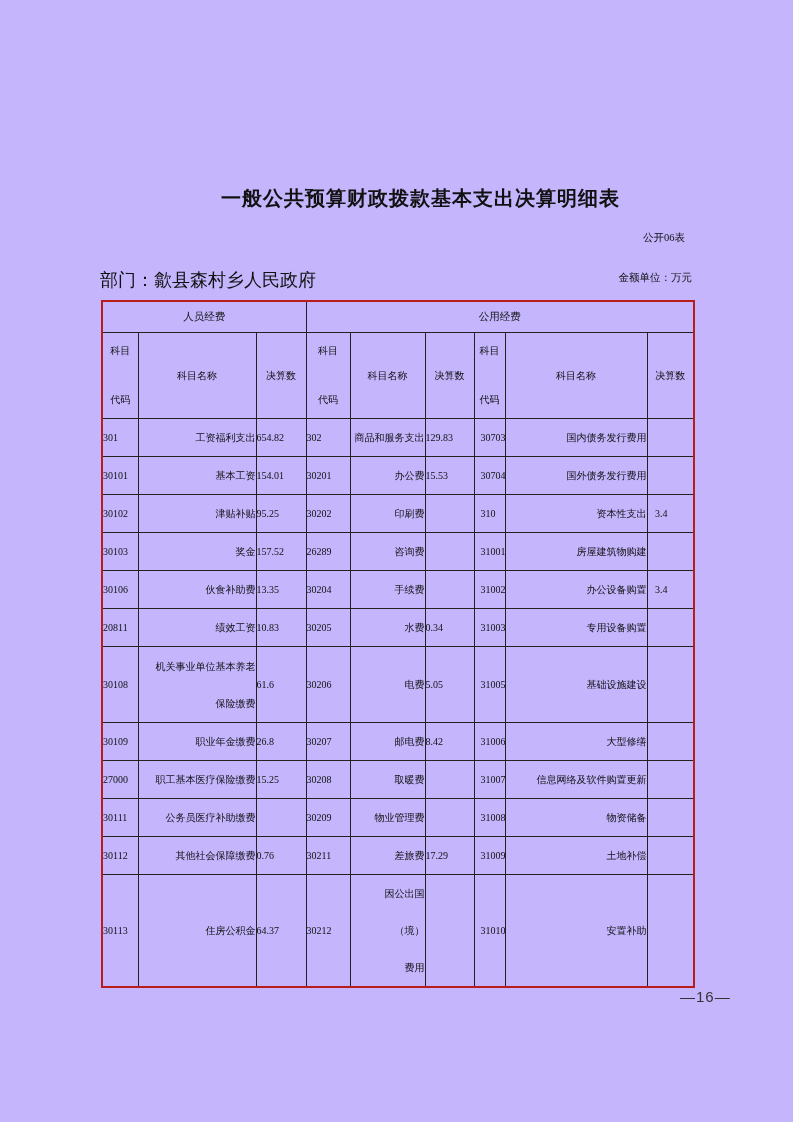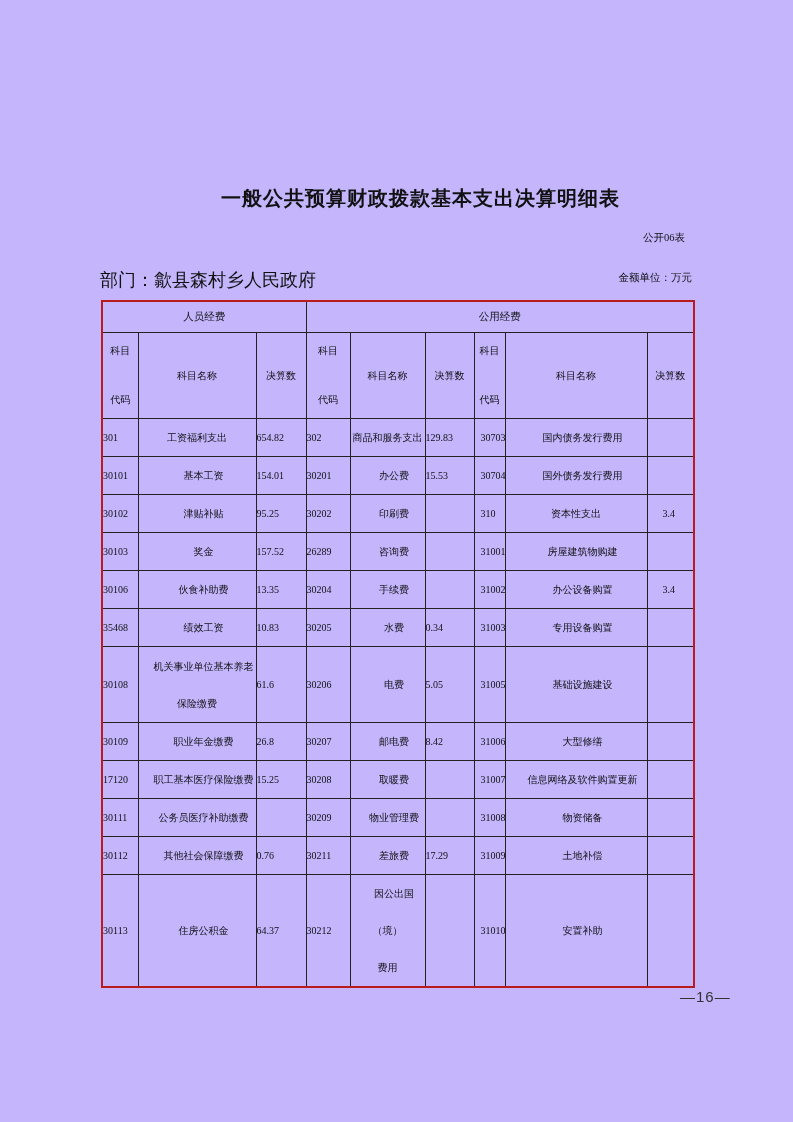--- a/index.html
+++ b/index.html
@@ -60,24 +60,24 @@
     vertical-align: middle;
     overflow: hidden;
   }
   tr.group-row th { height: 30px; text-align: center; font-size: 10.5px; }
   tr.head-row th { height: 85px; text-align: center; }
   th.code-head div + div { margin-top: 35px; }
   tbody tr { height: 38px; }
   tbody tr.tall { height: 76px; }
   td.col-code { text-align: left; padding-left: 3px; }
   td.col-code.narrow { padding-left: 6px; }
-  td.col-name { text-align: center; padding-left: 3px; white-space: pre-wrap; }
+  td.col-name { text-align: right; padding-left: 3px; white-space: pre-wrap; }
   td.col-name.sub { text-indent: 13px; }
   td.col-val { text-align: left; padding-left: 3px; }
-  td.col-val.right { text-align: right; padding-right: 18px; padding-left: 0; }
+  td.col-val.right { text-align: center; padding-right: 18px; padding-left: 0; }
   tbody tr.tall td.col-name { line-height: 37px; }
   .page-number {
     position: absolute;
     top: 988px;
     left: 644px;
     font-size: 15px;
     letter-spacing: 1px;
     color: #333;
     font-family: "Liberation Sans", "DejaVu Sans", sans-serif;
     margin-left: 36px;
@@ -183,21 +183,21 @@
           <td class="col-name sub">伙食补助费</td>
           <td class="col-val">13.35</td>
           <td class="col-code">30204</td>
           <td class="col-name sub">手续费</td>
           <td class="col-val"></td>
           <td class="col-code narrow">31002</td>
           <td class="col-name sub">办公设备购置</td>
           <td class="col-val right">3.4</td>
         </tr>
         <tr>
-          <td class="col-code">35468</td>
+          <td class="col-code">20811</td>
           <td class="col-name sub">绩效工资</td>
           <td class="col-val">10.83</td>
           <td class="col-code">30205</td>
           <td class="col-name sub">水费</td>
           <td class="col-val">0.34</td>
           <td class="col-code narrow">31003</td>
           <td class="col-name sub">专用设备购置</td>
           <td class="col-val right"></td>
         </tr>
         <tr class="tall">
@@ -217,21 +217,21 @@
           <td class="col-name sub">职业年金缴费</td>
           <td class="col-val">26.8</td>
           <td class="col-code">30207</td>
           <td class="col-name sub">邮电费</td>
           <td class="col-val">8.42</td>
           <td class="col-code narrow">31006</td>
           <td class="col-name sub">大型修缮</td>
           <td class="col-val right"></td>
         </tr>
         <tr>
-          <td class="col-code">17120</td>
+          <td class="col-code">27000</td>
           <td class="col-name sub">职工基本医疗保险缴费</td>
           <td class="col-val">15.25</td>
           <td class="col-code">30208</td>
           <td class="col-name sub">取暖费</td>
           <td class="col-val"></td>
           <td class="col-code narrow">31007</td>
           <td class="col-name sub">信息网络及软件购置更新</td>
           <td class="col-val right"></td>
         </tr>
         <tr>

